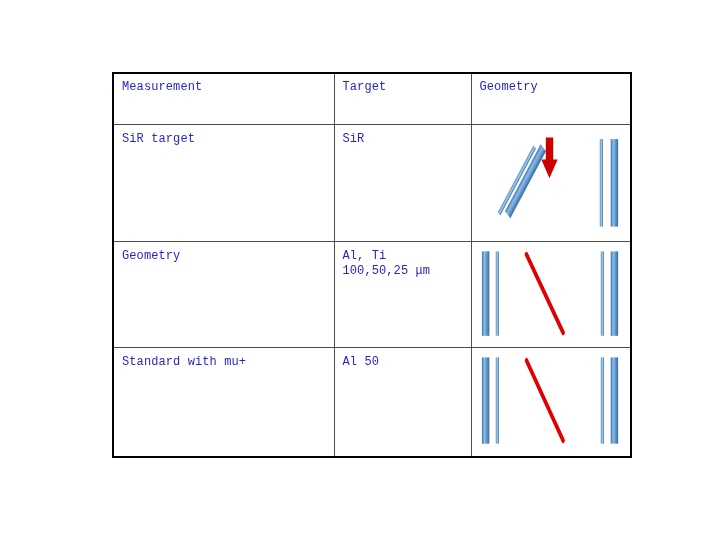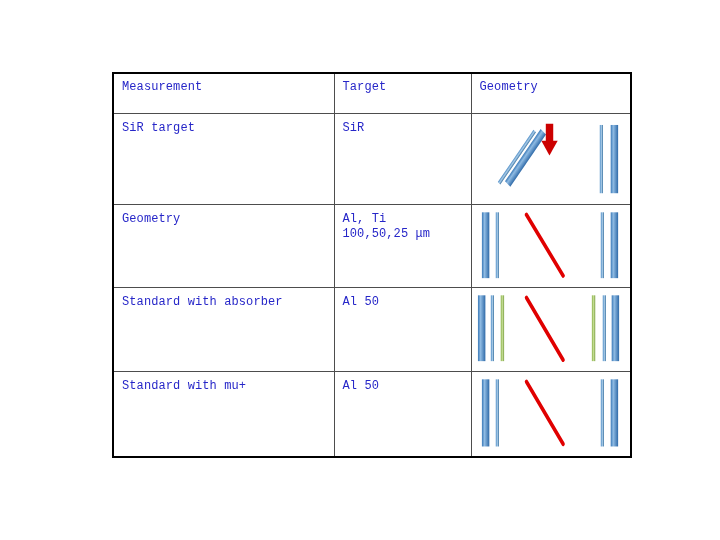--- a/index.html
+++ b/index.html
@@ -159,41 +159,20 @@
               <rect x="10" y="6" width="7.5" height="54" fill="url(#blueBar)"></rect>
               <rect x="24" y="6" width="3.2" height="54" fill="url(#blueBarThin)"></rect>
               <line x1="55" y1="8" x2="92" y2="58" stroke="#e00000" stroke-width="3.4" stroke-linecap="round"></line>
               <rect x="130" y="6" width="3.2" height="54" fill="url(#blueBarThin)"></rect>
               <rect x="140" y="6" width="7.5" height="54" fill="url(#blueBar)"></rect>
             </svg>
           </div>
         </td>
       </tr>
 
-      <tr class="r-abs">
-        <td>
-          <div class="cell-text">Standard with absorber</div>
-        </td>
-        <td>
-          <div class="cell-text">Al 50</div>
-        </td>
-        <td>
-          <div class="geom-stage">
-            <svg viewBox="0 0 160 68" preserveAspectRatio="none">
-              <rect x="6" y="6" width="7.5" height="54" fill="url(#blueBar)"></rect>
-              <rect x="19" y="6" width="3.2" height="54" fill="url(#blueBarThin)"></rect>
-              <rect x="29" y="6" width="3.4" height="54" fill="url(#greenBar)"></rect>
-              <line x1="55" y1="8" x2="92" y2="59" stroke="#e00000" stroke-width="3.4" stroke-linecap="round"></line>
-              <rect x="121" y="6" width="3.4" height="54" fill="url(#greenBar)"></rect>
-              <rect x="132" y="6" width="3.2" height="54" fill="url(#blueBarThin)"></rect>
-              <rect x="141" y="6" width="7.5" height="54" fill="url(#blueBar)"></rect>
-            </svg>
-          </div>
-        </td>
-      </tr>
 
       <tr class="r-mu">
         <td>
           <div class="cell-text">Standard with mu+</div>
         </td>
         <td>
           <div class="cell-text">Al 50</div>
         </td>
         <td>
           <div class="geom-stage">

